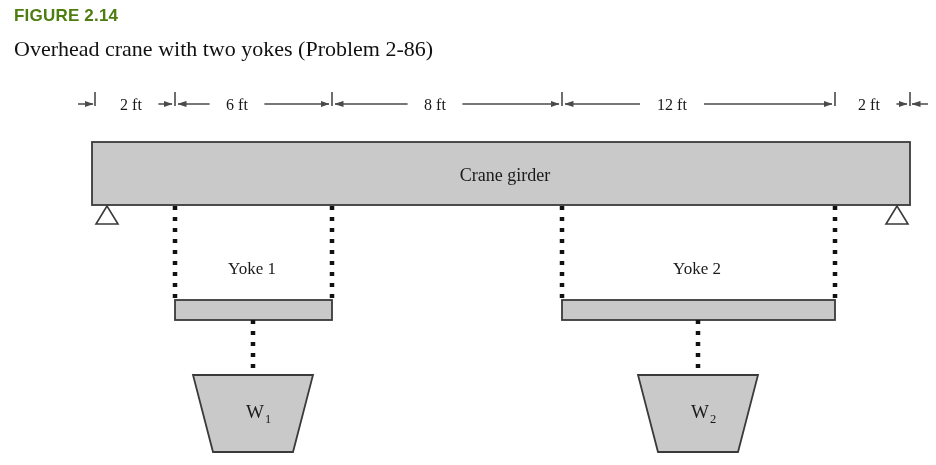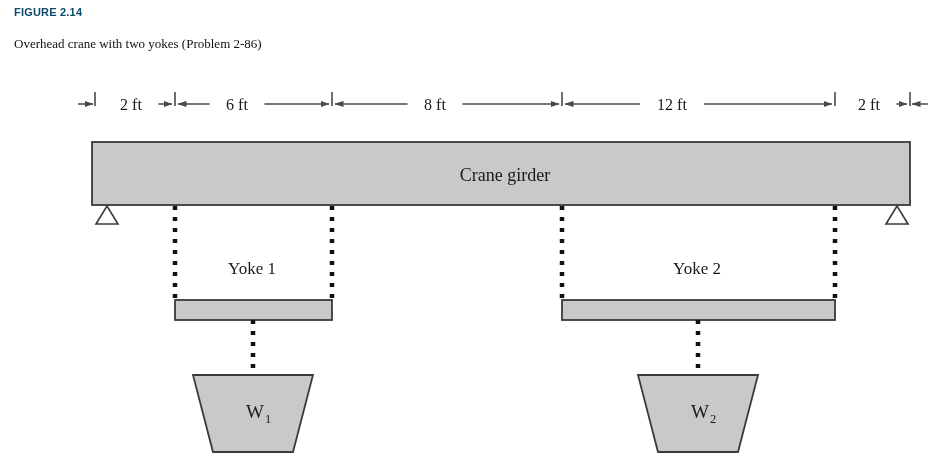--- a/index.html
+++ b/index.html
@@ -18,31 +18,31 @@
   #figure-root {
     position: relative;
     width: 936px;
     height: 465px;
   }
   .fig-label {
     position: absolute;
     left: 14px;
     top: 6px;
     font-family: "Liberation Sans", sans-serif;
-    font-size: 11px;
+    font-size: 17px;
     font-weight: bold;
     letter-spacing: 0.2px;
-    color: #0c4a6e;
+    color: #4d7c0f;
   }
   .fig-caption {
     position: absolute;
     left: 14px;
     top: 36px;
     font-family: "Liberation Serif", serif;
-    font-size: 13px;
+    font-size: 22px;
     color: #111111;
   }
   svg#diagram {
     position: absolute;
     left: 0;
     top: 0;
     width: 936px;
     height: 465px;
     display: block;
   }

